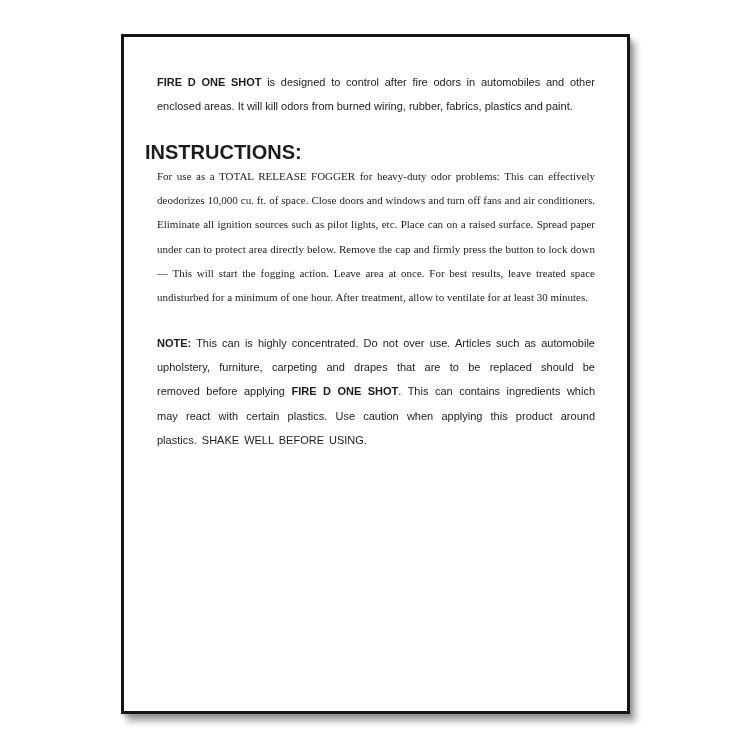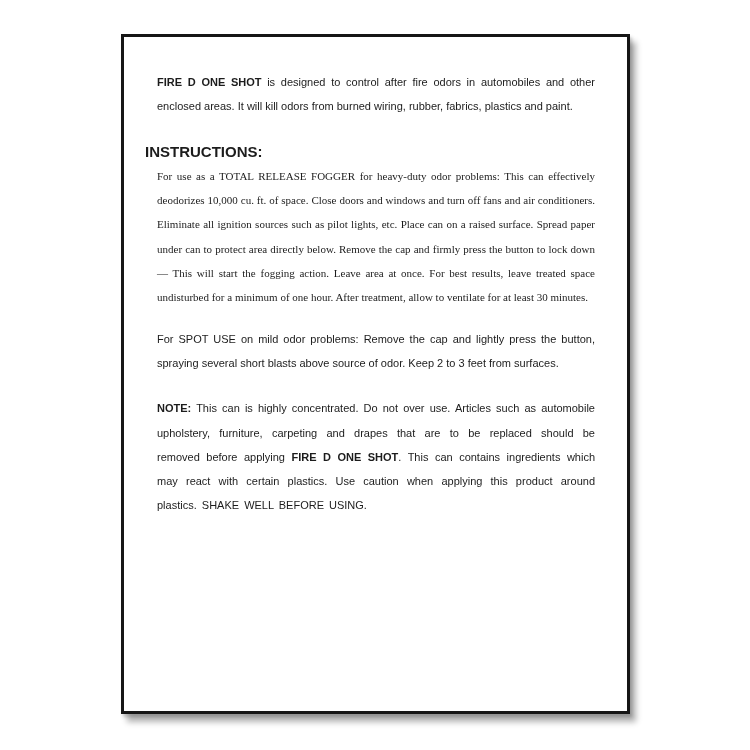--- a/index.html
+++ b/index.html
@@ -43,21 +43,21 @@
     margin-top: 21px;
   }
   .para.after-heading {
     margin-top: 0;
     font-family: Liberation Serif, serif;
   }
   .para.spot {
     margin-top: 17px;
   }
   .heading {
-    font-size: 15px;
+    font-size: 20px;
     line-height: 24.3px;
     font-weight: bold;
     color: #1c1c1c;
   }
   .note {
     word-spacing: 2px;
   }
   b {
     font-weight: bold;
   }
@@ -67,18 +67,17 @@
 
 <div class="page">
   <div class="label-card">
 
     <p class="para intro"><b>FIRE D ONE SHOT</b><span> is designed to control after fire odors in automobiles and other enclosed areas. It will kill odors from burned wiring, rubber, fabrics, plastics and paint.</span></p>
 
     <div class="heading">INSTRUCTIONS:</div>
 
     <p class="para after-heading">For use as a TOTAL RELEASE FOGGER for heavy-duty odor problems: This can effectively deodorizes 10,000 cu. ft. of space. Close doors and windows and turn off fans and air conditioners. Eliminate all ignition sources such as pilot lights, etc. Place can on a raised surface. Spread paper under can to protect area directly below. Remove the cap and firmly press the button to lock down — This will start the fogging action. Leave area at once. For best results, leave treated space undisturbed for a minimum of one hour. After treatment, allow to ventilate for at least 30 minutes.</p>
 
-    <p class="para spot">For SPOT USE on mild odor problems: Remove the cap and lightly press the button, spraying several short blasts above source of odor. Keep 2 to 3 feet from surfaces.</p>
 
     <p class="para note"><b>NOTE:</b><span> This can is highly concentrated. Do not over use. Articles such as automobile upholstery, furniture, carpeting and drapes that are to be replaced should be removed before applying </span><b>FIRE D ONE SHOT</b><span>. This can contains ingredients which may react with certain plastics. Use caution when applying this product around plastics. SHAKE WELL BEFORE USING.</span></p>
 
   </div>
 </div>
 
 </body></html>

